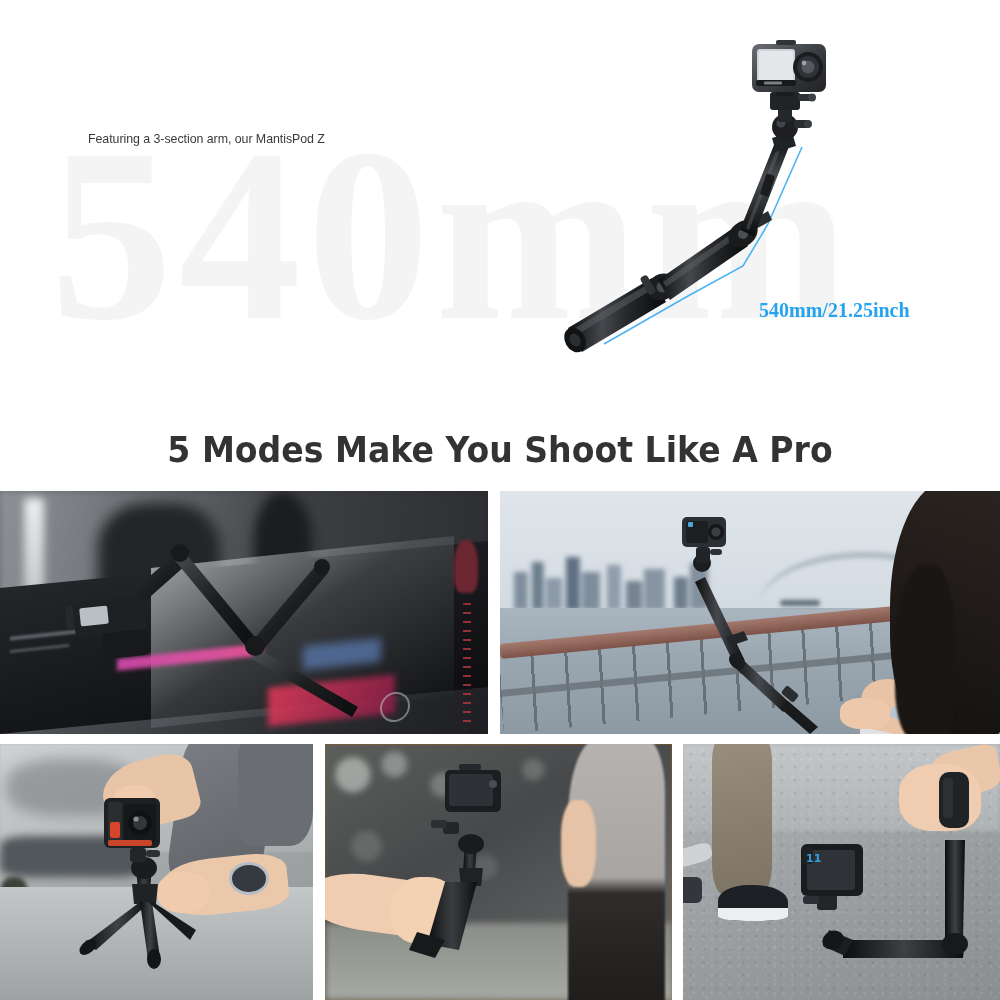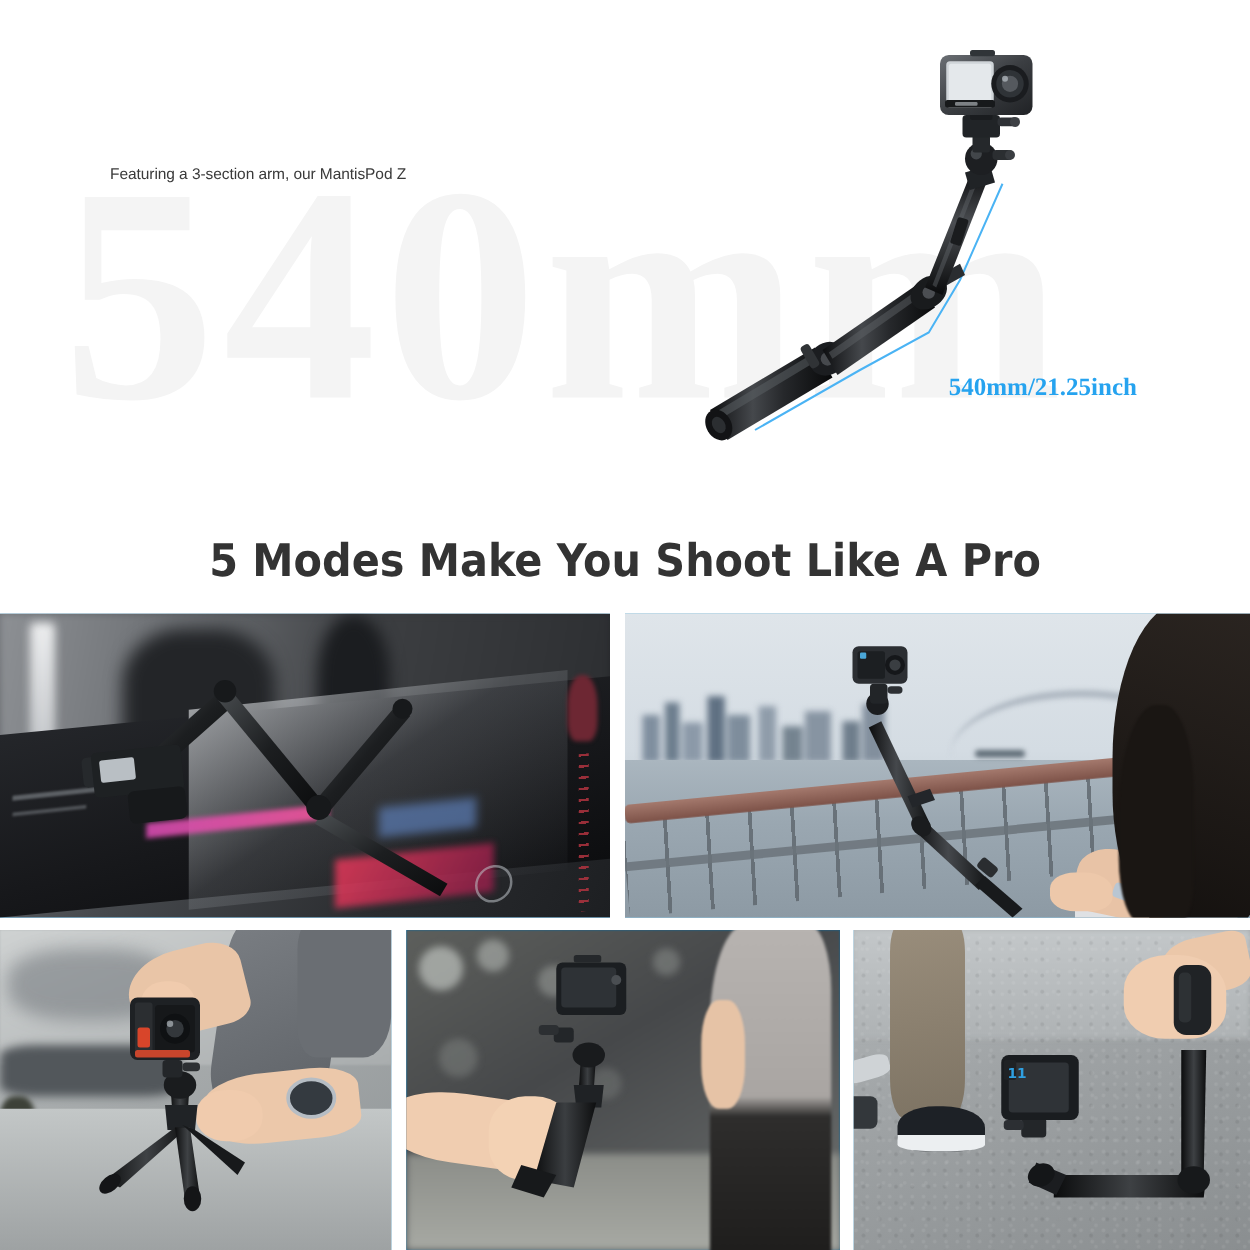--- a/index.html
+++ b/index.html
@@ -70,21 +70,21 @@
     font-size:36px;
     font-weight:700;
     color:#333333;
     letter-spacing:0px;
     transform:scaleX(0.92);
     font-family:"DejaVu Sans", sans-serif;
   }
 
   
   .grid { position:absolute; left:0; top:491px; width:1000px; height:509px; }
-  .photo { position:absolute; overflow:hidden; background:#0369a1; }
+  .photo { position:absolute; overflow:hidden; background:#a16207; }
 
   .p1 { left:0;   top:0;   width:488px; height:243px; }
   .p2 { left:500px; top:0; width:500px; height:243px; }
   .p3 { left:0;   top:253px; width:313px; height:256px; }
   .p4 { left:325px; top:253px; width:347px; height:256px; }
   .p5 { left:683px; top:253px; width:317px; height:256px; }
 
   .layer { position:absolute; }
 
   

